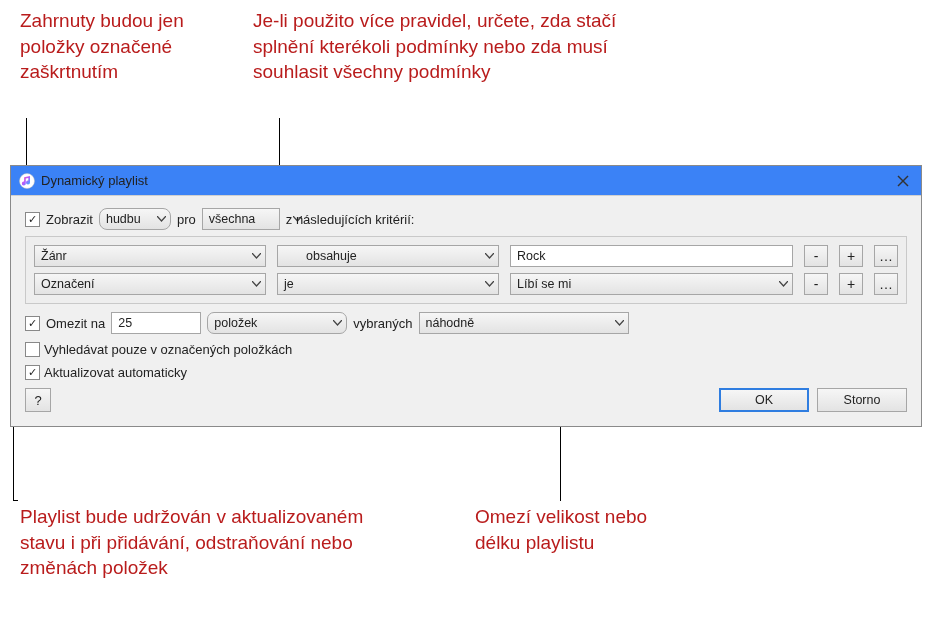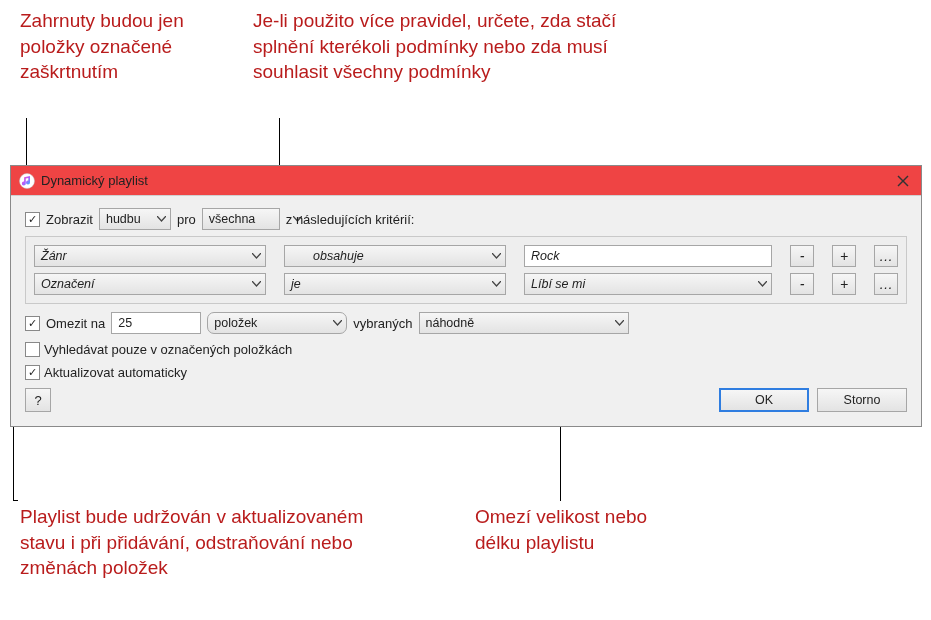--- a/index.html
+++ b/index.html
@@ -27,21 +27,21 @@
     border: 1px solid #8a8a8a;
     background: #f0f0f0;
   }
   .titlebar {
     display: flex;
     align-items: center;
     justify-content: space-between;
     height: 30px;
     padding: 0 8px;
     border-bottom: 1px solid #d0d0d0;
-    background: #ef4444;
+    background: #3b82f6;
   }
   .titlebar-left { display: flex; align-items: center; gap: 6px; }
   .app-icon svg { display: block; }
   .close-x svg { display: block; }
   .close-x { cursor: pointer; padding: 4px; }
   .dlg-body { padding: 12px 14px 14px 14px; }
   .row { display: flex; align-items: center; gap: 6px; margin-bottom: 6px; }
   .checkbox {
     width: 15px; height: 15px;
     background: #fff;
@@ -75,21 +75,21 @@
     display: inline-flex;
     align-items: center;
   }
   .rules-box {
     border: 1px solid #c9c9c9;
     background: #eee;
     padding: 8px;
     margin-top: 6px;
     margin-bottom: 8px;
   }
-  .rule-row { display: flex; gap: 18px; margin-bottom: 6px; font-style: italic; }
+  .rule-row { display: flex; gap: 11px; margin-bottom: 6px; }
   .rule-row:last-child { margin-bottom: 0; }
   .sq-btn {
     width: 24px; height: 22px;
     background: linear-gradient(#f6f6f6,#e3e3e3);
     border: 1px solid #a6a6a6;
     display: inline-flex; align-items: center; justify-content: center;
     font-size: 14px; cursor: default;
   }
   .limit-row { display: flex; align-items: center; gap: 6px; margin-bottom: 8px; }
   .chk-row { display: flex; align-items: center; gap: 4px; margin-bottom: 8px; }
@@ -161,21 +161,21 @@
         <line x1="11" y1="1" x2="1" y2="11" stroke="#333" stroke-width="1.4"></line>
       </svg>
     </span>
   </div>
 
   <div class="dlg-body">
 
     <div class="row">
       <span class="checkbox">✓</span>
       <span>Zobrazit</span>
-      <span class="select" style="width:72px;">
+      <span class="select" style="width:72px;border-radius:8px;">
         <span>hudbu</span>
         <span class="chev">
           <svg width="9" height="6" viewBox="0 0 9 6">
               <path d="M0 0 L4.5 5 L9 0" fill="none" stroke="#444" stroke-width="1.3"></path>
             </svg>
         </span>
       </span>
       <span>pro</span>
       <span class="select" style="width:78px;gap:32px;">
         <span>všechna</span>

